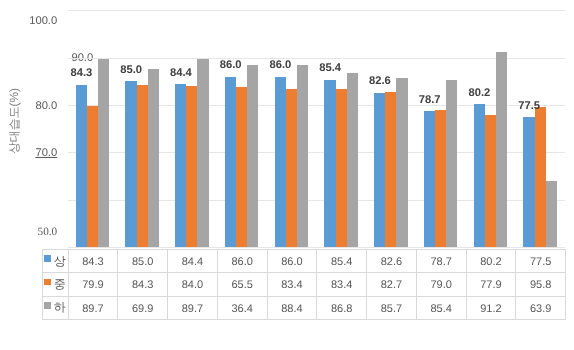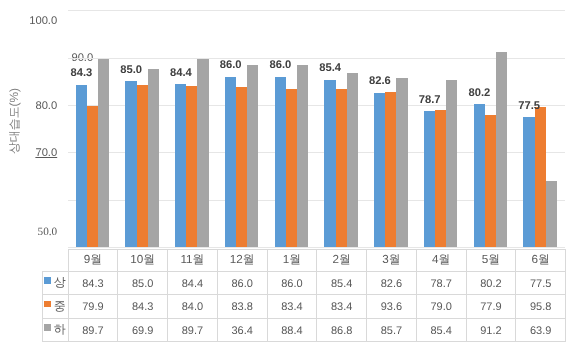--- a/index.html
+++ b/index.html
@@ -137,55 +137,42 @@
         <col style="width:49.75px">
         <col style="width:49.75px">
         <col style="width:49.75px">
         <col style="width:49.75px">
         <col style="width:49.75px">
         <col style="width:49.75px">
         <col style="width:49.75px">
         <col style="width:49.75px">
       </colgroup>
       <tbody>
-        <tr class="hdr">
-          <td class="corner"></td>
-          <td>9월</td>
-          <td>10월</td>
-          <td>11월</td>
-          <td>12월</td>
-          <td>1월</td>
-          <td>2월</td>
-          <td>3월</td>
-          <td>4월</td>
-          <td>5월</td>
-          <td>6월</td>
-        </tr>
         <tr class="body">
           <td class="key"><span class="swatch" style="background:#5B9BD5;"></span><span class="keylab">상</span></td>
           <td><span class="cv">84.3</span></td>
           <td><span class="cv">85.0</span></td>
           <td><span class="cv">84.4</span></td>
           <td><span class="cv">86.0</span></td>
           <td><span class="cv">86.0</span></td>
           <td><span class="cv">85.4</span></td>
           <td><span class="cv">82.6</span></td>
           <td><span class="cv">78.7</span></td>
           <td><span class="cv">80.2</span></td>
           <td><span class="cv">77.5</span></td>
         </tr>
         <tr class="body">
           <td class="key"><span class="swatch" style="background:#ED7D31;"></span><span class="keylab">중</span></td>
           <td><span class="cv">79.9</span></td>
           <td><span class="cv">84.3</span></td>
           <td><span class="cv">84.0</span></td>
-          <td><span class="cv">83.8</span></td>
+          <td><span class="cv">65.5</span></td>
           <td><span class="cv">83.4</span></td>
           <td><span class="cv">83.4</span></td>
-          <td><span class="cv">93.6</span></td>
+          <td><span class="cv">82.7</span></td>
           <td><span class="cv">79.0</span></td>
           <td><span class="cv">77.9</span></td>
           <td><span class="cv">95.8</span></td>
         </tr>
         <tr class="body">
           <td class="key"><span class="swatch" style="background:#A5A5A5;"></span><span class="keylab">하</span></td>
           <td><span class="cv">89.7</span></td>
           <td><span class="cv">69.9</span></td>
           <td><span class="cv">89.7</span></td>
           <td><span class="cv">36.4</span></td>

